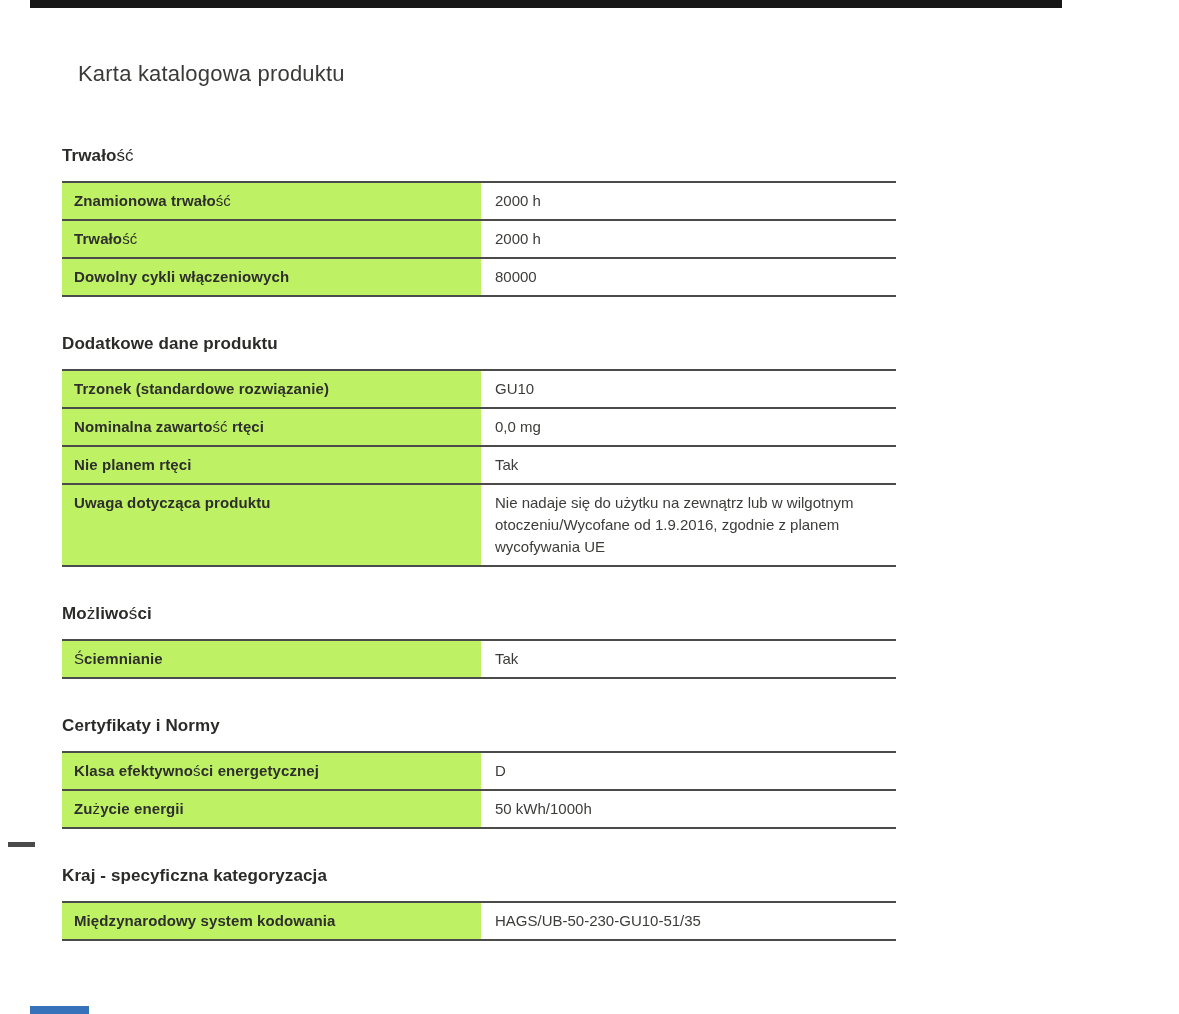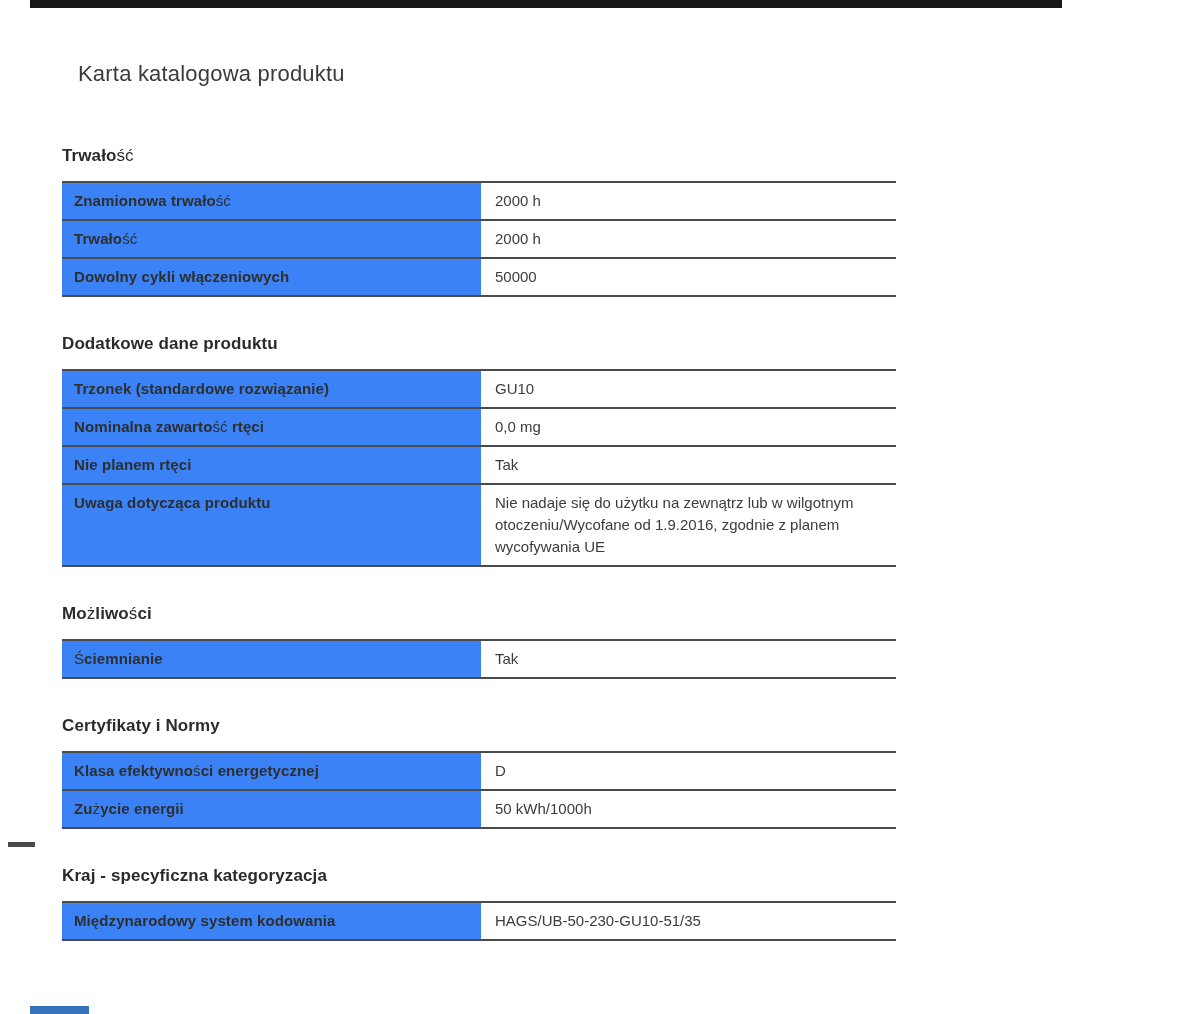--- a/index.html
+++ b/index.html
@@ -25,21 +25,21 @@
     margin:36px 0 15px 0;
     font-size:17px; font-weight:700; color:#2b2b29; line-height:21px;
     letter-spacing:0.1px;
   }
   .section:first-of-type .section-heading { margin-top:57px; }
 
   .spec-table { border-bottom:2px solid #4b4b4b; width:100%; }
   .spec-row   { display:flex; border-top:2px solid #4b4b4b; align-items:stretch; }
   .cell-label {
     width:419px; box-sizing:border-box; flex:none;
-    background:#3b82f6;
+    background:#bef264;
     padding:7px 14px 7px 12px;
     font-size:15px; font-weight:700; color:#2e2e2c; line-height:22px;
     letter-spacing:0.1px;
   }
   .cell-value {
     flex:1; box-sizing:border-box;
     padding:7px 4px 7px 14px;
     font-size:15px; font-weight:400; color:#3c3c3a; line-height:22px;
   }
   
@@ -59,21 +59,21 @@
           <div class="spec-row">
             <div class="cell-label">Znamionowa trwało<span class="lt">ś</span><span class="lt">ć</span></div>
             <div class="cell-value">2000 h</div>
           </div>
           <div class="spec-row">
             <div class="cell-label">Trwało<span class="lt">ś</span><span class="lt">ć</span></div>
             <div class="cell-value">2000 h</div>
           </div>
           <div class="spec-row">
             <div class="cell-label">Dowolny cykli włączeniowych</div>
-            <div class="cell-value">50000</div>
+            <div class="cell-value">80000</div>
           </div>
         </div>
       </div>
       <div class="section">
         <h2 class="section-heading">Dodatkowe dane produktu</h2>
         <div class="spec-table">
           <div class="spec-row">
             <div class="cell-label">Trzonek (standardowe rozwiązanie)</div>
             <div class="cell-value">GU10</div>
           </div>

